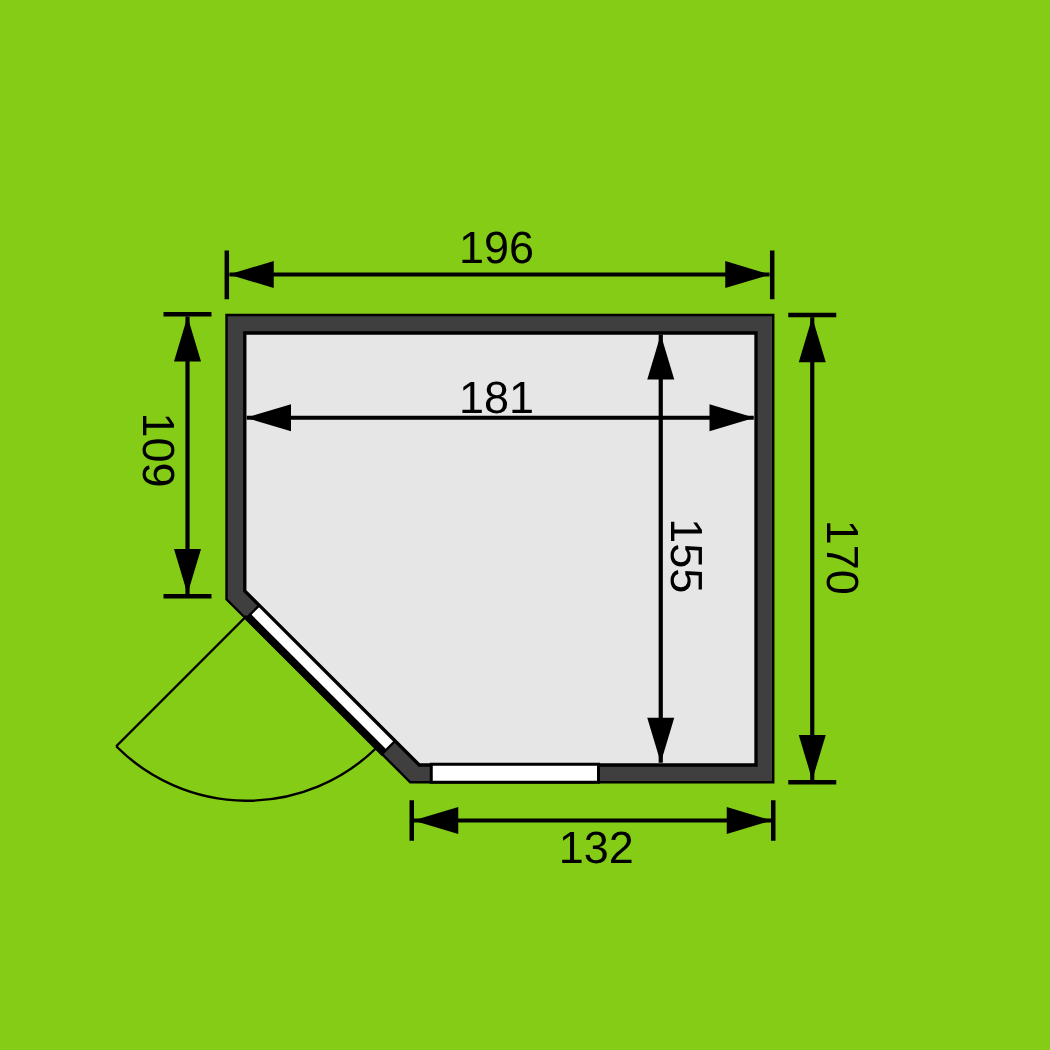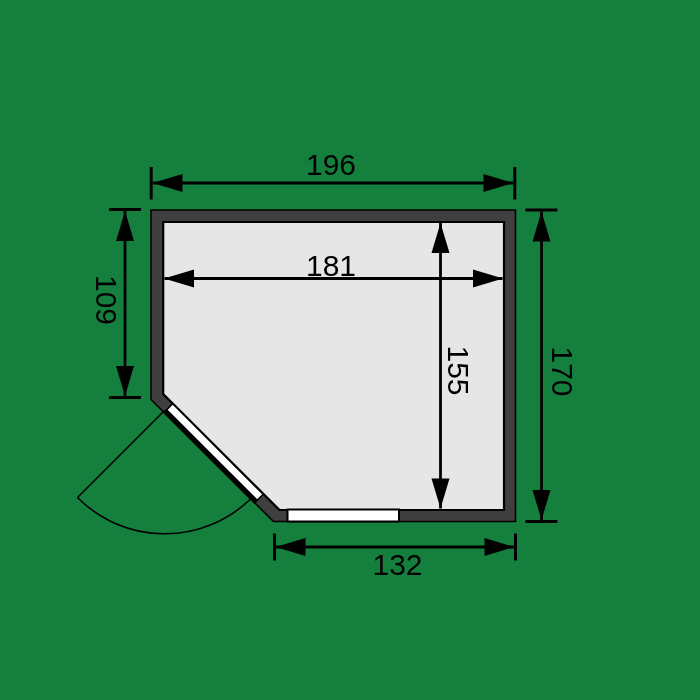--- a/index.html
+++ b/index.html
@@ -1,16 +1,16 @@
 <!DOCTYPE html>
 <html><head>
 <meta charset="utf-8">
 <style>
   html,body{margin:0;padding:0;background:#ffffff;}
-  .page{width:700px;height:700px;position:relative;background:#15803d;}
+  .page{width:700px;height:700px;position:relative;background:#84cc16;}
   text{font-family:"Liberation Sans",sans-serif;fill:#000000;}
 </style>
 </head>
 <body>
 <div class="page">
 <svg width="700" height="700" viewBox="0 0 700 700" xmlns="http://www.w3.org/2000/svg">
 
   <path d="M151,210 L515.5,210 L515.5,521.5 L273.5,521.5 L151,399.5 Z" fill="#3f3f3f" stroke="#000000" stroke-width="1.6"></path>
 
   <path d="M163.2,222 L504,222 L504,510 L279.5,510 L163.2,394 Z" fill="#e6e6e6" stroke="#000000" stroke-width="2.2"></path>

